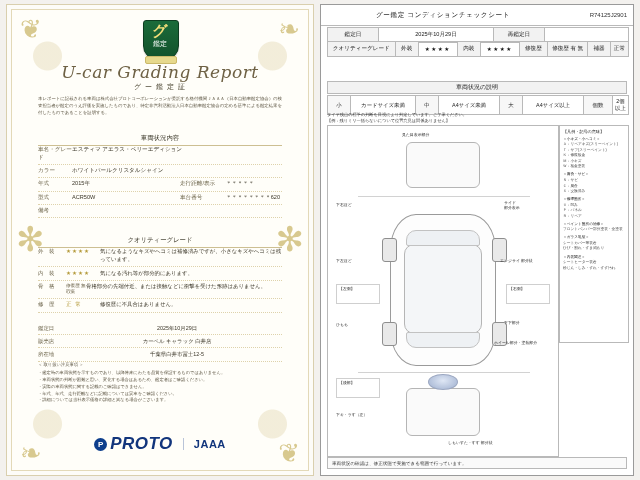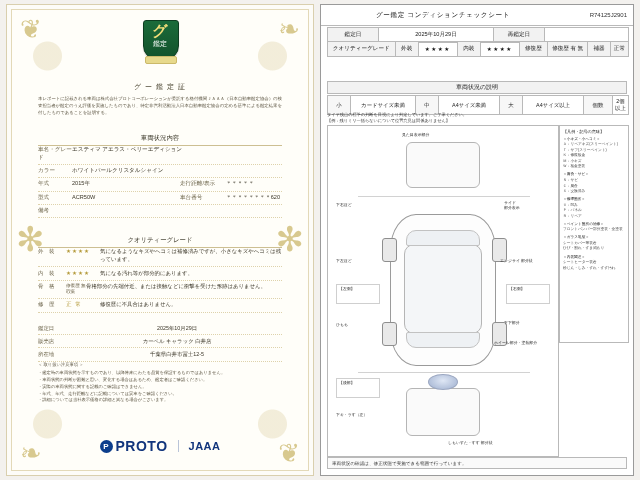--- a/index.html
+++ b/index.html
@@ -126,21 +126,21 @@
   .logos{
     position:absolute;left:0;right:0;bottom:16px;
     display:flex;align-items:center;justify-content:center;gap:10px;
   }
   .logo-proto{display:flex;align-items:center;gap:3px;}
   .logo-dot{
     width:13px;height:13px;border-radius:50%;
     background:#0d3e8c;color:#fff;font-size:8px;font-weight:bold;
     display:flex;align-items:center;justify-content:center;
   }
-  .logo-proto .txt{font-size:14px;font-weight:bold;color:#12357c;letter-spacing:.5px;}
+  .logo-proto .txt{font-size:17px;font-weight:bold;color:#12357c;letter-spacing:.5px;font-style:italic;}
   .logo-jaaa{font-size:11px;font-weight:bold;color:#12357c;letter-spacing:.5px;}
   .logo-sep{width:1px;height:12px;background:#b9c4d8;}
 
   
   .sheet{
     position:absolute;left:320px;top:4px;width:314px;height:472px;
     background:#fff;border:1px solid #9a9a9a;box-sizing:border-box;
   }
   .sheet-top{
     position:absolute;left:0;right:0;top:0;height:20px;
@@ -263,20 +263,21 @@
       <span class="flourish fl-ml">✻</span>
       <span class="flourish fl-mr">✻</span>
 
       <div class="crest">
         <div class="shield"></div>
         <div class="c1">グ</div>
         <div class="c2">鑑定</div>
         <div class="ribbon"></div>
       </div>
 
+      <div class="report-title">U-car Grading Report</div>
       <div class="report-sub">グ ー 鑑 定 証</div>
 
       <div class="legal">本レポートに記載される車両は株式会社プロトコーポレーションが委託する格付機関ＪＡＡＡ（日本自動車鑑定協会）の検査担当者が鑑定のうえ評価を実施したものであり、特定非営利活動法人日本自動車鑑定協会の定める基準による鑑定結果を付したものであることを証明する。</div>
 
       <div class="sec-head sh1">車両状況内容</div>
 
       <div class="kv" style="top:134px;">
         <div class="row">
           <div class="k">車名・グレード</div>
           <div class="v">エスティマ アエラス・ベリーエディション</div>

